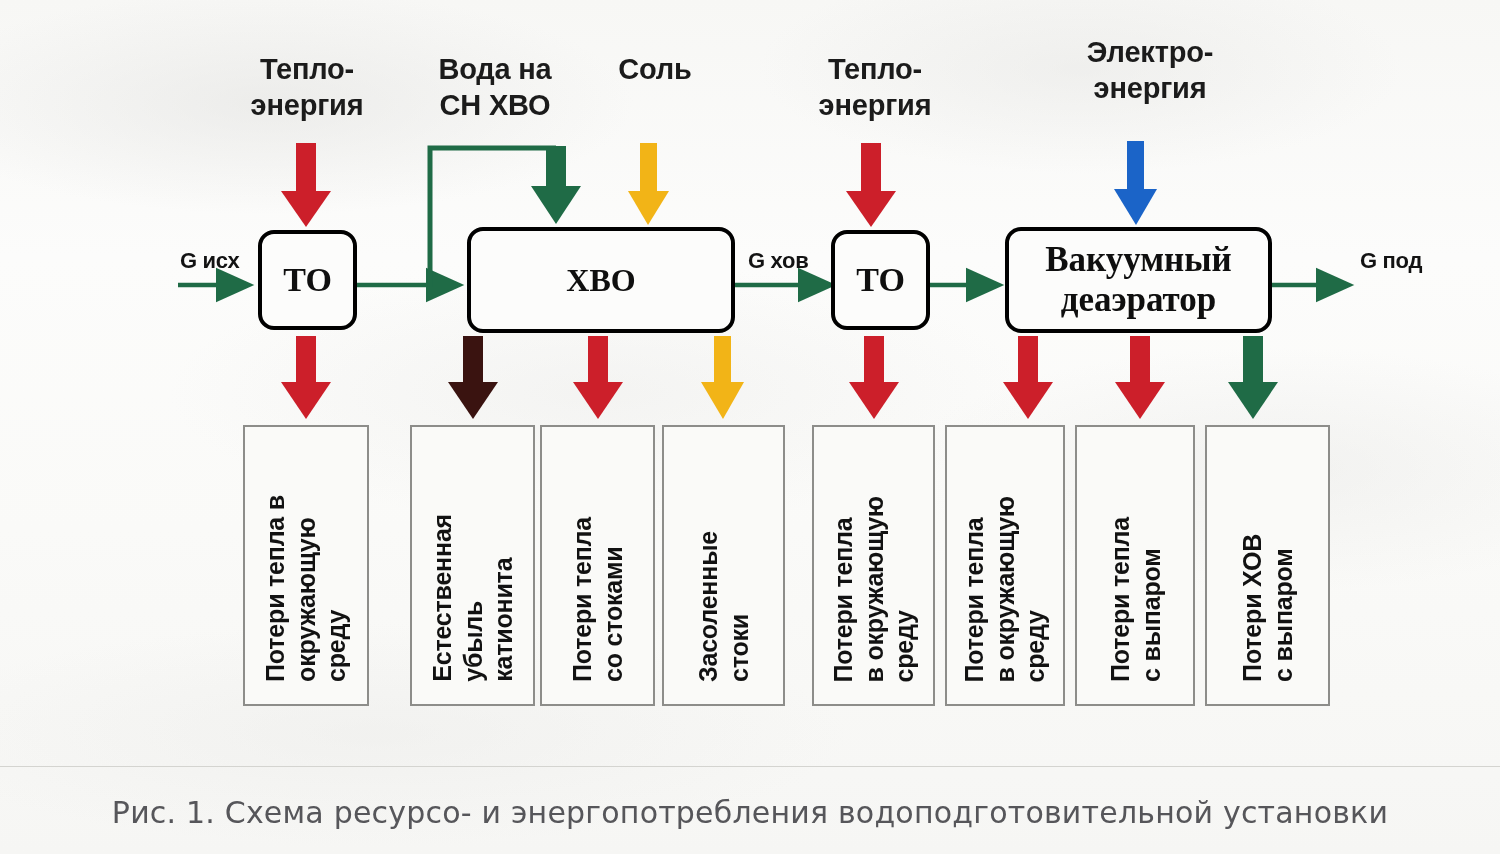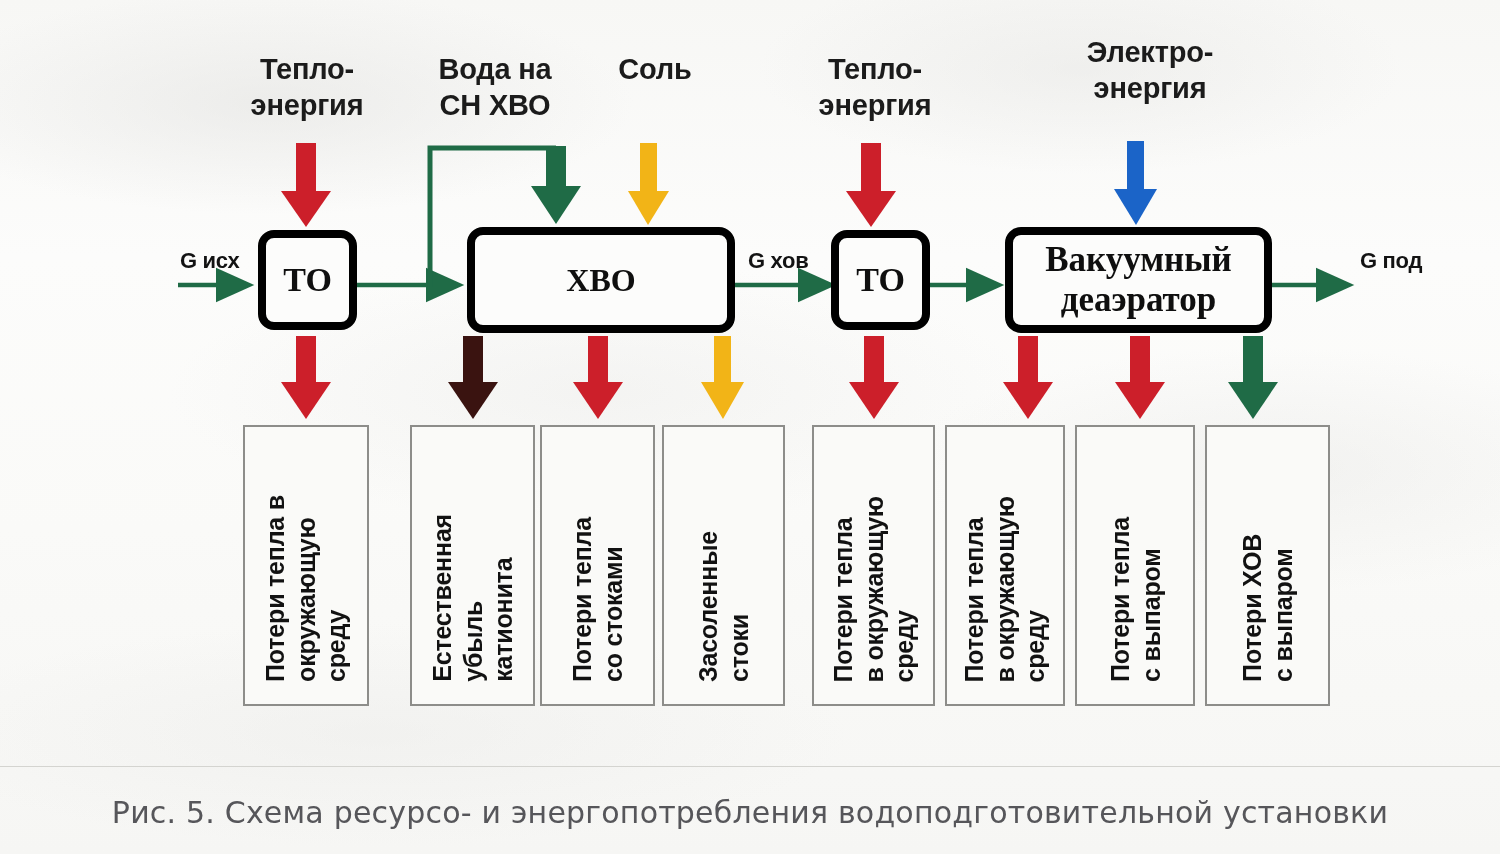--- a/index.html
+++ b/index.html
@@ -46,21 +46,21 @@
     line-height: 1.23;
     font-weight: 700;
     letter-spacing: -0.2px;
     white-space: pre-line;
   }
 
   
   .proc-box {
     position: absolute;
     background: #fcfcfb;
-    border: 8px solid #000000;
+    border: 4px solid #000000;
     border-radius: 16px;
     display: flex;
     align-items: center;
     justify-content: center;
     text-align: center;
     font-family: "Liberation Serif", serif;
     font-weight: 700;
     color: #0f0f0f;
     box-sizing: border-box;
   }
@@ -288,15 +288,15 @@
   <div class="loss-box" style="left:1075px; top:425px; width:120px; height:281px;">
     <span>Потери тепла
 с выпаром</span>
   </div>
 
   <div class="loss-box" style="left:1205px; top:425px; width:125px; height:281px;">
     <span>Потери ХОВ
 с выпаром</span>
   </div>
 
-  <div id="caption">Рис. 5. Схема ресурсо- и энергопотребления водоподготовительной установки</div>
+  <div id="caption">Рис. 1. Схема ресурсо- и энергопотребления водоподготовительной установки</div>
 
 </div>
 
 </body></html>

